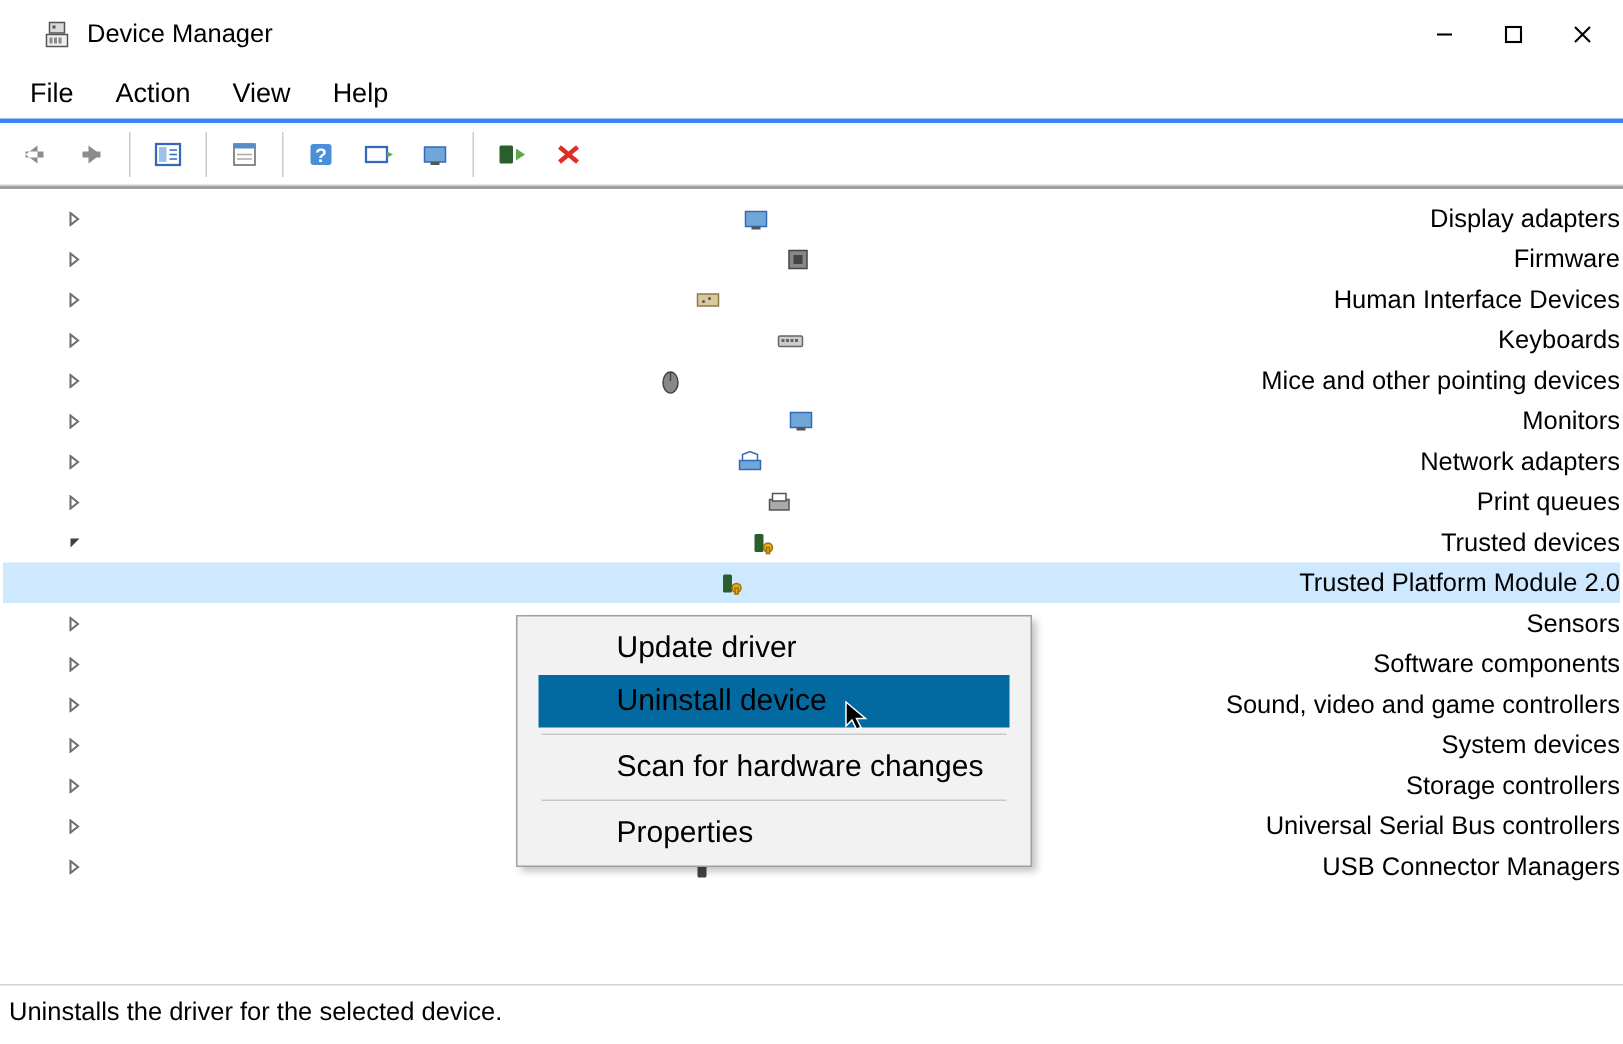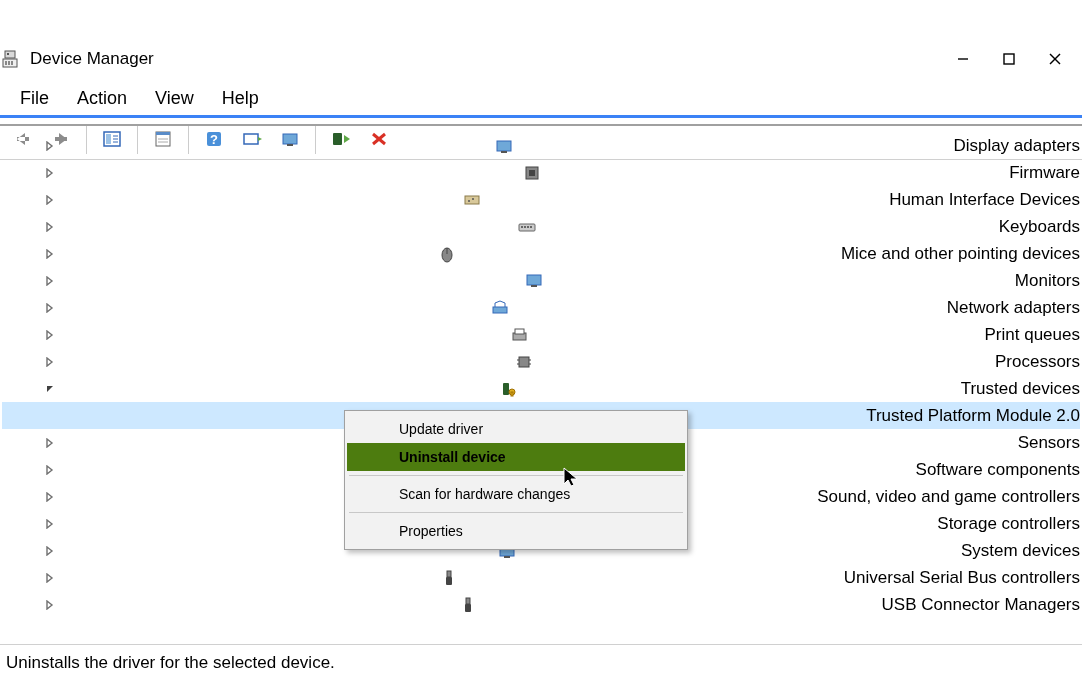--- a/index.html
+++ b/index.html
@@ -1,19 +1,19 @@
 <!DOCTYPE html>
 <html><head>
 <meta charset="utf-8">
 <style>
   * { margin: 0; padding: 0; box-sizing: border-box; font-family: "Segoe UI", Tahoma, sans-serif; }
   body { width: 1082px; height: 696px; background: #fff; overflow: hidden; position: relative; }
 
   
-  .title-bar { height: 46px; display: flex; align-items: center; padding: 0 4px 0 0; border-bottom: 1px solid transparent; margin-top: 36px; }
+  .title-bar { height: 46px; display: flex; align-items: center; padding: 0 4px 0 28px; border-bottom: 1px solid transparent; }
   .title-bar .app-icon { width: 20px; height: 20px; margin-right: 10px; display:flex; align-items:center; justify-content:center;}
   .title-bar .title { font-size: 17px; color: #000; flex: 1; }
   .win-controls { display: flex; gap: 0; }
   .win-btn { width: 46px; height: 46px; display:flex; align-items:center; justify-content:center; cursor: pointer; }
 
   
   .menu-bar { height: 36px; display:flex; align-items:center; padding: 0 10px; gap: 8px; font-size: 18px; border-bottom: 3px solid #3b82f6; }
   .menu-item { padding: 4px 10px; cursor: pointer; border-radius:2px; }
 
   
@@ -29,28 +29,28 @@
   .tree::-webkit-scrollbar-thumb { background:#c0c0c0; border: 2px solid #f0f0f0; }
 
   .tree-row { display:flex; align-items:center; height: 27px; padding-left: 40px; font-size: 17px; cursor: default; white-space: nowrap; justify-content: space-between; }
   .tree-row.child { padding-left: 92px; }
   .tree-row .expand { width:16px; height:16px; margin-right: 4px; display:flex; align-items:center; justify-content:center; color:#6a6a6a; cursor:pointer; }
   .tree-row .icon { width:20px; height:20px; margin-right: 6px; display:flex; align-items:center; justify-content:center; flex-shrink:0; }
   .tree-row.selected { background: #cde8ff; }
   .tree-row .label { }
 
   
-  .context-menu { position: absolute; background:#f2f2f2; border:1px solid #a0a0a0; box-shadow: 3px 3px 5px rgba(0,0,0,0.25); font-size:14px; padding: 4px 2px; }
+  .context-menu { position: absolute; background:#f2f2f2; border:1px solid #a0a0a0; box-shadow: 3px 3px 5px rgba(0,0,0,0.25); font-size:20px; padding: 4px 14px; }
   .ctx-item { padding: 6px 60px 6px 52px; cursor:pointer; white-space:nowrap; }
-  .ctx-item.highlight { background:#4d7c0f;font-weight:bold; }
+  .ctx-item.highlight { background:#0369a1; }
   .ctx-item.bold { font-weight: 400; }
   .ctx-sep { height:1px; background:#c8c8c8; margin: 4px 2px; }
 
   
-  .status-bar { position:absolute; left:0; right:0; bottom:16px; height:36px; display:flex; align-items:center; padding: 0 6px; font-size:17px; border-top:1px solid #d0d0d0; }
+  .status-bar { position:absolute; left:0; right:0; bottom:4px; height:36px; display:flex; align-items:center; padding: 0 6px; font-size:17px; border-top:1px solid #d0d0d0; }
 
   
   .cursor { position:absolute; width:20px; height:24px; pointer-events:none; }
 </style>
 </head>
 <body>
 
 <div class="title-bar">
   <span class="app-icon">
     <svg width="18" height="18" viewBox="0 0 18 18">
@@ -268,37 +268,20 @@
           <svg width="20" height="18">
             <rect x="3" y="7" width="13" height="7" fill="#aaa" stroke="#555"></rect>
             <rect x="5" y="3" width="9" height="5" fill="#fff" stroke="#555"></rect>
           </svg>
         </span>
         <span class="label">Print queues</span>
       </div>
       <div class="tree-row">
         <span class="expand">
           <svg width="10" height="10">
-            <path d="M2 1 L7 5 L2 9 Z" fill="none" stroke="#707070" stroke-width="1.4"></path>
-          </svg>
-        </span>
-        <span class="icon">
-          <svg width="20" height="18">
-            <rect x="4" y="4" width="10" height="10" fill="#888" stroke="#444"></rect>
-            <line x1="2" y1="7" x2="4" y2="7" stroke="#444"></line>
-            <line x1="2" y1="11" x2="4" y2="11" stroke="#444"></line>
-            <line x1="14" y1="7" x2="16" y2="7" stroke="#444"></line>
-            <line x1="14" y1="11" x2="16" y2="11" stroke="#444"></line>
-          </svg>
-        </span>
-        <span class="label">Processors</span>
-      </div>
-      <div class="tree-row">
-        <span class="expand">
-          <svg width="10" height="10">
             <path d="M2 2 L8 2 L2 8 Z" fill="#404040"></path>
           </svg>
         </span>
         <span class="icon">
           <svg width="20" height="18">
             <rect x="5" y="3" width="6" height="12" fill="#2a5e2a" rx="1"></rect>
             <circle cx="14" cy="12" r="3" fill="#e0b020" stroke="#a07000"></circle>
             <rect x="13" y="12" width="2" height="4" fill="#e0b020" stroke="#a07000"></rect>
           </svg>
         </span>
@@ -359,39 +342,39 @@
         <span class="label">Sound, video and game controllers</span>
       </div>
       <div class="tree-row">
         <span class="expand">
           <svg width="10" height="10">
             <path d="M2 1 L7 5 L2 9 Z" fill="none" stroke="#707070" stroke-width="1.4"></path>
           </svg>
         </span>
         <span class="icon">
           <svg width="20" height="18">
+            <rect x="2" y="4" width="14" height="10" fill="#6fa8d8" stroke="#3468b8"></rect>
+            <rect x="6" y="14" width="6" height="2" fill="#555"></rect>
+          </svg>
+        </span>
+        <span class="label">System devices</span>
+      </div>
+      <div class="tree-row">
+        <span class="expand">
+          <svg width="10" height="10">
+            <path d="M2 1 L7 5 L2 9 Z" fill="none" stroke="#707070" stroke-width="1.4"></path>
+          </svg>
+        </span>
+        <span class="icon">
+          <svg width="20" height="18">
             <rect x="3" y="5" width="12" height="8" fill="#8aa858" stroke="#5a7a28"></rect>
             <path d="M14 7 l4 2 l-4 2 Z" fill="#5fa847"></path>
           </svg>
         </span>
         <span class="label">Storage controllers</span>
-      </div>
-      <div class="tree-row">
-        <span class="expand">
-          <svg width="10" height="10">
-            <path d="M2 1 L7 5 L2 9 Z" fill="none" stroke="#707070" stroke-width="1.4"></path>
-          </svg>
-        </span>
-        <span class="icon">
-          <svg width="20" height="18">
-            <rect x="2" y="4" width="14" height="10" fill="#6fa8d8" stroke="#3468b8"></rect>
-            <rect x="6" y="14" width="6" height="2" fill="#555"></rect>
-          </svg>
-        </span>
-        <span class="label">System devices</span>
       </div>
       <div class="tree-row">
         <span class="expand">
           <svg width="10" height="10">
             <path d="M2 1 L7 5 L2 9 Z" fill="none" stroke="#707070" stroke-width="1.4"></path>
           </svg>
         </span>
         <span class="icon">
           <svg width="20" height="18">
             <rect x="7" y="2" width="4" height="6" fill="#888" stroke="#444"></rect>

